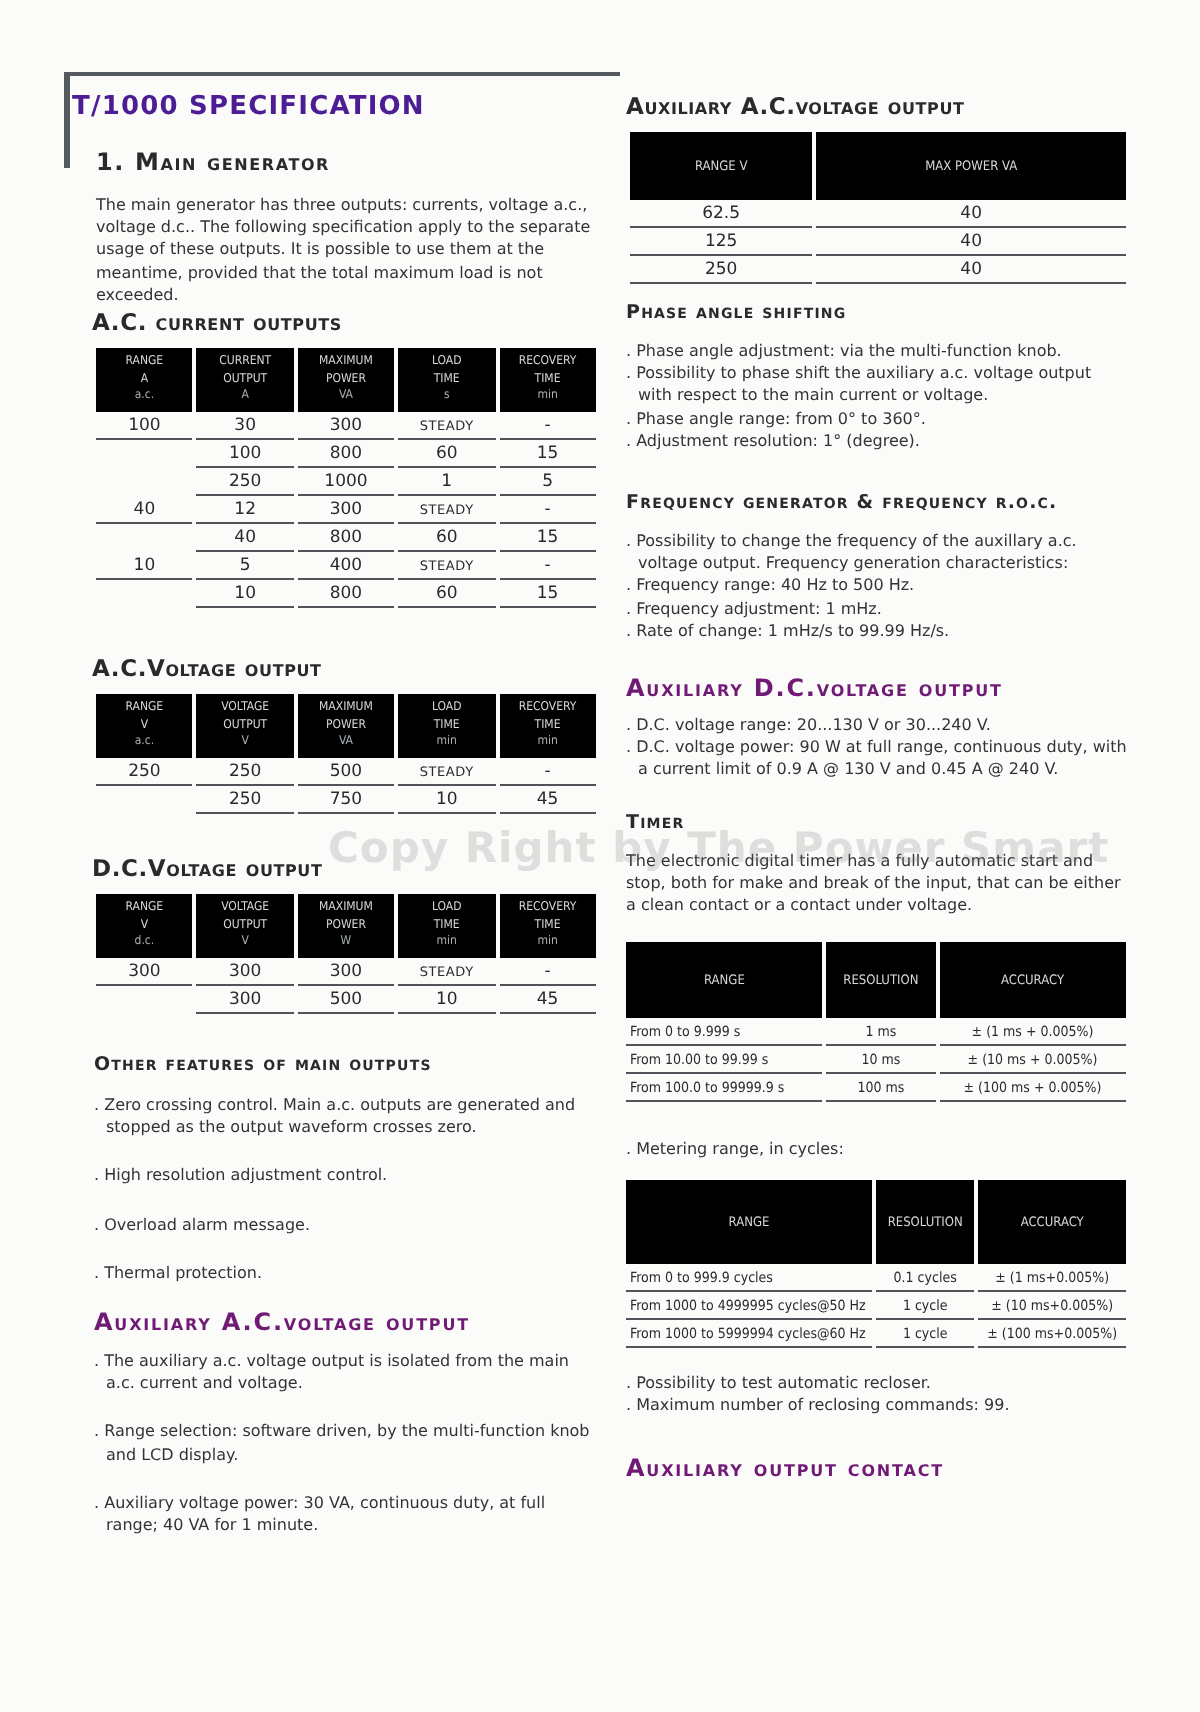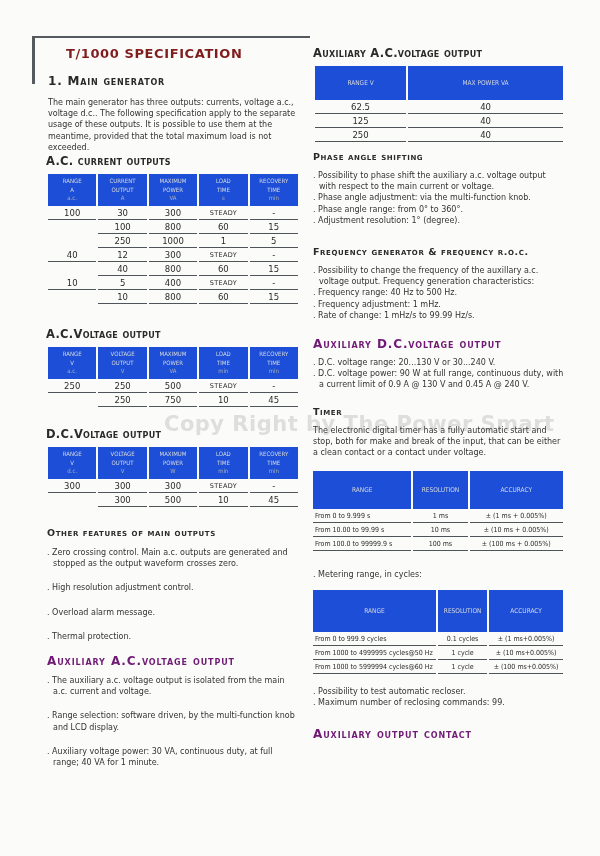--- a/index.html
+++ b/index.html
@@ -5,32 +5,32 @@
   html, body { margin: 0; padding: 0; }
   body {
     width: 600px; height: 856px; position: relative; overflow: hidden;
     background: #fbfbfa;
     font-family: "DejaVu Sans", sans-serif;
     color: #2b2b2b;
   }
   .frame-top { position: absolute; left: 32px; top: 36px; width: 278px; height: 2px; background: #555a5e; }
   .frame-left { position: absolute; left: 32px; top: 36px; width: 3px; height: 48px; background: #555a5e; }
 
-  .doc-title { position: absolute; left: 66px; top: 46px; font-size: 13px; font-weight: bold; letter-spacing: 0.6px; color: #7f1d1d; margin: 0; }
+  .doc-title { position: absolute; left: 36px; top: 46px; font-size: 13px; font-weight: bold; letter-spacing: 0.6px; color: #4c1d95; margin: 0; }
   .h1 { font-size: 12px; font-weight: bold; letter-spacing: 0.8px; margin: 0; font-variant: small-caps; color: #2a2a2a; }
   .h2 { font-size: 11.5px; font-variant: small-caps; margin: 0; color: #2a2a2a; letter-spacing: 0.3px; }
   .h3 { font-size: 9.5px; font-weight: bold; font-variant: small-caps; letter-spacing: 0.6px; margin: 0; color: #2a2a2a; }
   .h-big { font-size: 12px; font-weight: bold; font-variant: small-caps; letter-spacing: 0.9px; margin: 0; color: #701a75; }
   p, .bullet { font-size: 8px; line-height: 11.2px; margin: 0; color: #333; }
   .bullet { padding-left: 6px; text-indent: -6px; }
   .bullet::before { content: ". "; }
 
   table { border-collapse: separate; border-spacing: 2px 0; width: 100%; }
   th {
-    background: #1d4ed8; color: #d6dadc; font-weight: normal;
+    background: #000000; color: #d6dadc; font-weight: normal;
     font-family: "DejaVu Sans Condensed", "DejaVu Sans", sans-serif;
     font-size: 6px; line-height: 8.5px; padding: 3px 1px; text-align: center; text-transform: uppercase;
   }
   th .unit { text-transform: none; color: #a9b0b4; }
   td { font-size: 8.5px; text-align: center; height: 12px; padding: 1px 0 0 0; border-bottom: 1.6px solid #4e5458; color: #2a2a2a; }
   td.small { font-size: 6.5px; letter-spacing: 0.3px; }
   td.left { text-align: left; padding-left: 2px; font-size: 7px; font-family: "DejaVu Sans Condensed", "DejaVu Sans", sans-serif; }
   td.empty { border-bottom-color: transparent; }
   .watermark {
     position: absolute; left: 164px; top: 412px; font-size: 21px; font-weight: bold;
@@ -280,22 +280,22 @@
           <td>250</td>
           <td>40</td>
         </tr>
       </tbody>
   </table>
 </div>
 
 <div class="abs" style="left:313px; top:151px; width:252px;">
   <h3 class="h3">Phase angle shifting</h3>
   <div style="margin-top:8px;">
+    <div class="bullet">Phase angle adjustment: via the multi-function knob.</div>
     <div class="bullet">Possibility to phase shift the auxiliary a.c. voltage output with respect to the main current or voltage.</div>
-    <div class="bullet">Phase angle adjustment: via the multi-function knob.</div>
     <div class="bullet">Phase angle range: from 0° to 360°.</div>
     <div class="bullet">Adjustment resolution: 1° (degree).</div>
   </div>
 </div>
 
 <div class="abs" style="left:313px; top:246px; width:252px;">
   <h3 class="h3">Frequency generator &amp; frequency r.o.c.</h3>
   <div style="margin-top:8px;">
     <div class="bullet">Possibility to change the frequency of the auxillary a.c. voltage output. Frequency generation characteristics:</div>
     <div class="bullet">Frequency range: 40 Hz to 500 Hz.</div>

